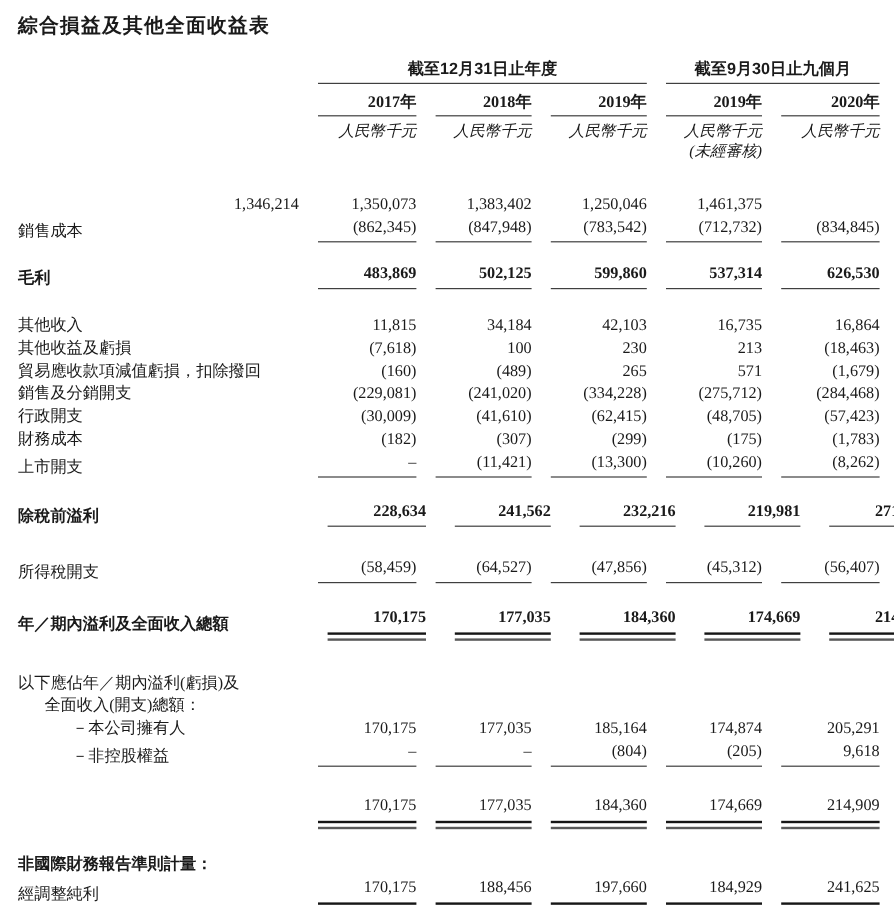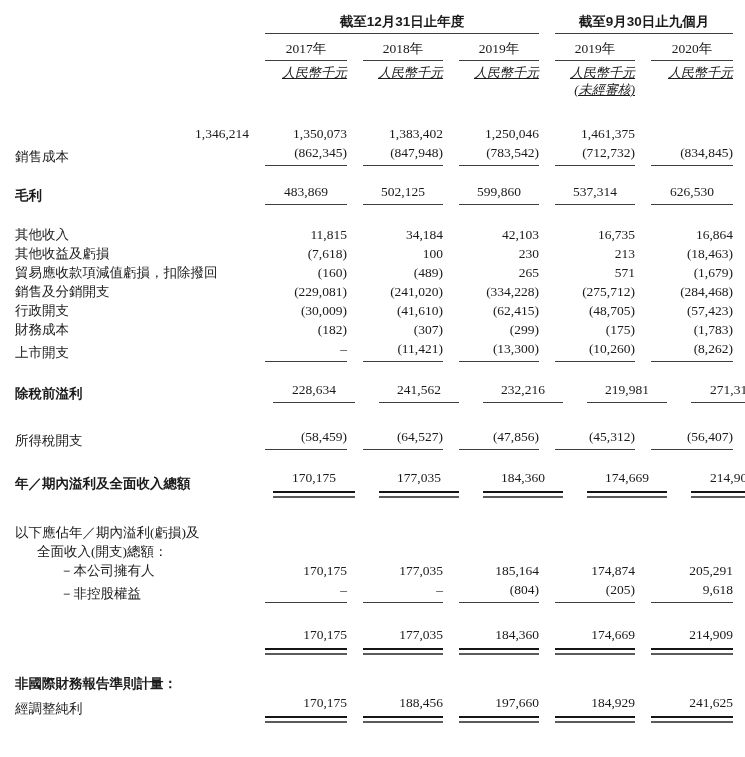--- a/index.html
+++ b/index.html
@@ -26,21 +26,21 @@
   }
   .label { white-space: nowrap; text-align: left; }
   .num {
     text-align: right;
     font-family: "Liberation Serif", "DejaVu Serif", serif;
   }
   .sans-bold {
     font-family: "Liberation Sans", "DejaVu Sans", sans-serif;
     font-weight: 700;
   }
-  .serif-bold { font-weight: 400; text-align: center; }
+  .serif-bold { font-weight: 700; }
 
   
   .u .num { border-bottom: 1.2px solid #3f3f3f; padding-bottom: 3px; }
   
   .uu .num { border-bottom: 2.5px solid #161616; padding-bottom: 4px; position: relative; }
   .uu .num::after {
     content: ""; position: absolute; left: 0; right: 0; bottom: -6.5px;
     height: 1.5px; background: #5a5a5a;
   }
 
@@ -50,40 +50,41 @@
     border-bottom: 1.2px solid #3f3f3f; padding-bottom: 2px;
     white-space: nowrap;
   }
   .g1 { grid-column: 2 / 5; }
   .g2 { grid-column: 5 / 7; }
 
   .years-row { margin-top: 5px; }
   .years-row .num { border-bottom: 1.2px solid #3f3f3f; padding-bottom: 2px; }
 
   .units-row { margin-top: 3px; align-items: start; }
-  .units-row .num { font-style: italic; font-size: 13px; line-height: 17px; text-decoration: underline; }
+  .units-row .num { font-style: italic; font-size: 13px; line-height: 17px; }
 
   .ind1 { padding-left: 22px; }
   .ind2 { padding-left: 45px; }
 
   .mt26 { margin-top: 26px; }
   .mt16 { margin-top: 16px; }
   .mt20 { margin-top: 20px; }
   .mt18 { margin-top: 18px; gap: 24px; }
   .mt24 { margin-top: 24px; }
   .mt30 { margin-top: 30px; }
   .mt22 { margin-top: 22px; }
 
   .heading-line { white-space: nowrap; }
 </style>
 </head>
 <body>
 
 <div class="page">
 
+  <h1 class="doc-title">綜合損益及其他全面收益表</h1>
 
   <div>
 
     <div class="row">
       <div class="label"></div>
       <div class="group-cell sans-bold g1">截至12月31日止年度</div>
       <div class="group-cell sans-bold g2">截至9月30日止九個月</div>
     </div>
 
     <div class="row years-row">

